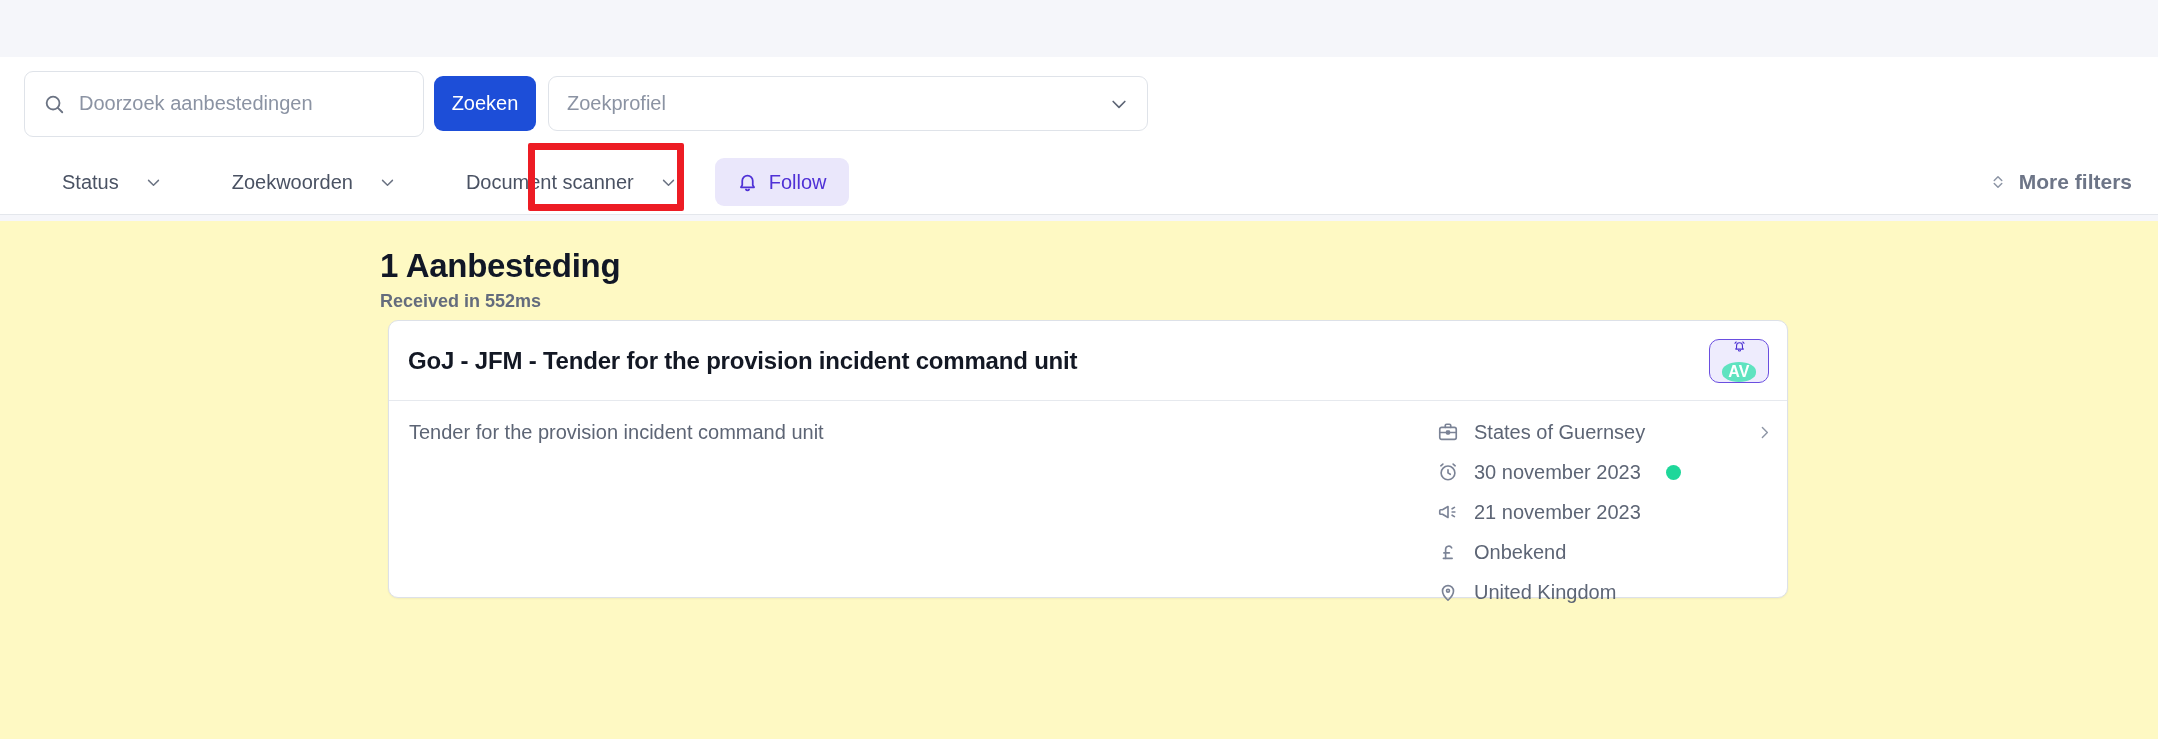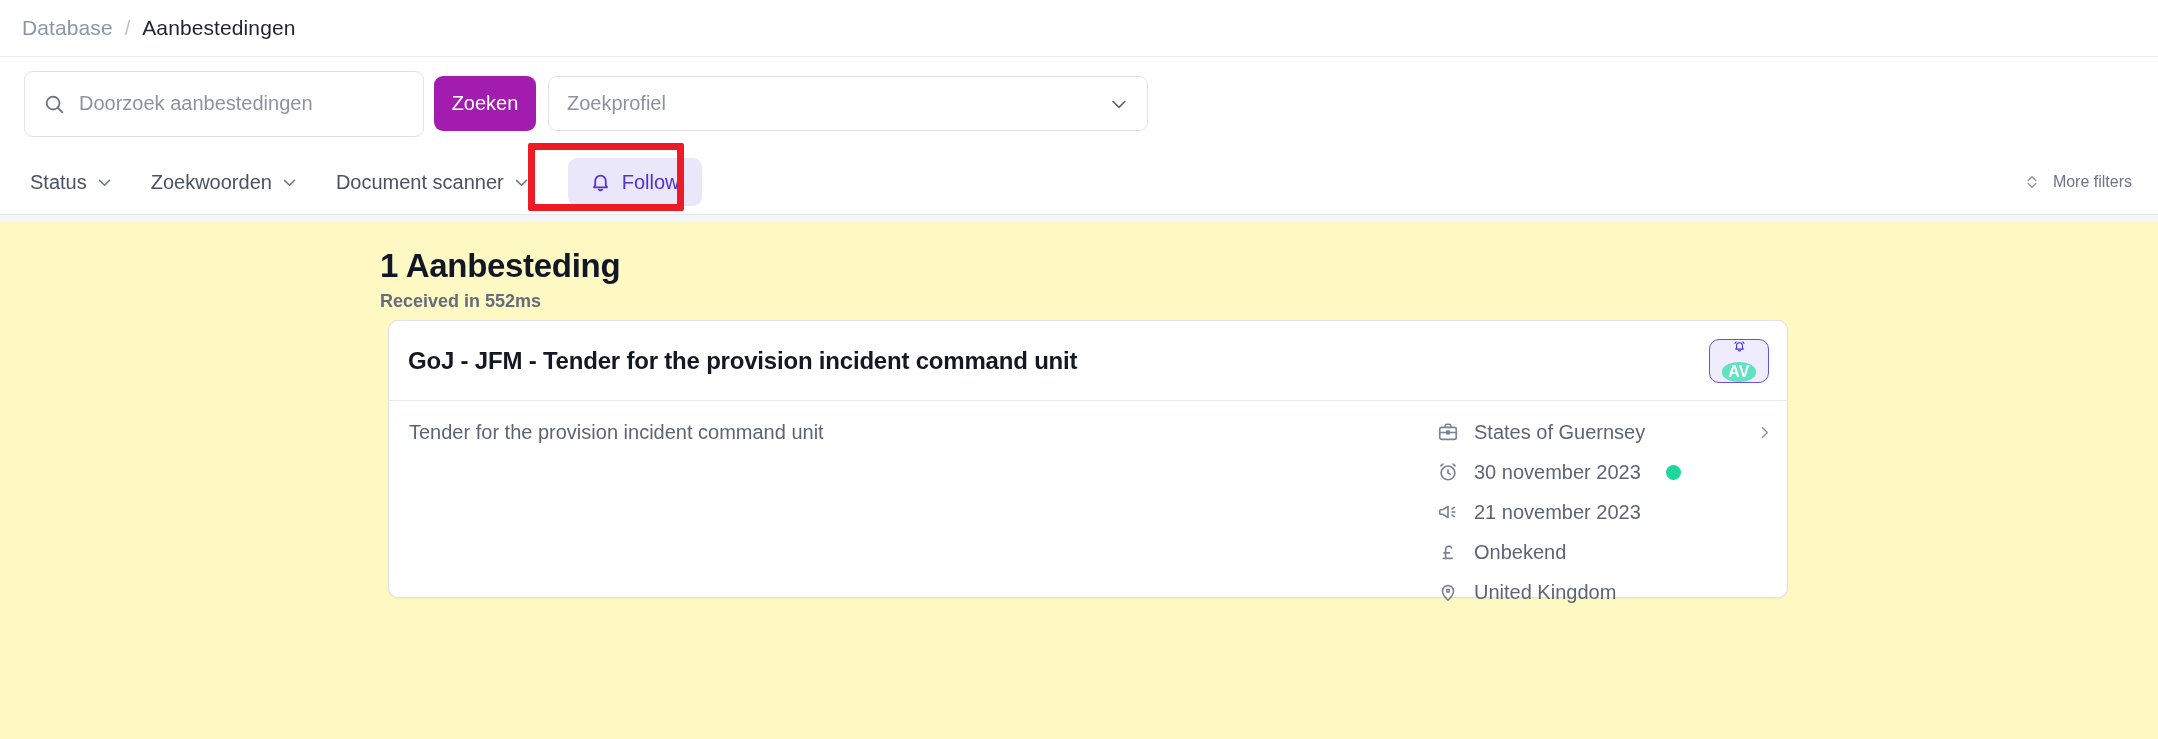--- a/index.html
+++ b/index.html
@@ -34,55 +34,55 @@
     display: flex; align-items: center; padding-left: 18px;
   }
   .search-icon { width: 22px; height: 22px; flex: 0 0 22px; color: #6b7383; display: block; }
   .search-input {
     border: 0; outline: none; background: transparent; margin-left: 14px;
     font-family: "Liberation Sans", sans-serif; font-size: 20px; color: #2a3040;
     width: 320px; height: 28px;
   }
   .search-input::placeholder { color: #8b93a3; }
   .search-btn {
-    margin-left: 10px; width: 102px; height: 55px; background: #a21caf;
+    margin-left: 10px; width: 102px; height: 55px; background: #1d4ed8;
     border: 0; border-radius: 9px; color: #ffffff;
     font-family: "Liberation Sans", sans-serif; font-size: 20px; cursor: pointer;
     display: flex; align-items: center; justify-content: center;
   }
   .profile-select {
     margin-left: 12px; width: 600px; height: 55px; background: #fff;
     border: 1px solid #dfe3e9; border-radius: 9px;
     display: flex; align-items: center; padding: 0 18px; cursor: pointer;
   }
   .profile-placeholder { font-size: 20px; color: #8b93a3; flex: 1; }
   .chev-down { width: 20px; height: 20px; color: #5d6575; }
 
   
   .filter-bar {
     position: absolute; left: 0; top: 150px; width: 2158px; height: 65px;
     background: #ffffff; border-bottom: 1px solid #e4e7ec;
     display: flex; align-items: center; padding-left: 30px;
   }
   .filter-item {
-    display: flex; align-items: center; gap: 9px; margin-right: 38px;
-    font-size: 20px; color: #4a5263; cursor: pointer; white-space: nowrap;
+    display: flex; align-items: center; gap: 26px; margin-right: 38px;
+    font-size: 20px; color: #4a5263; cursor: pointer; white-space: nowrap; margin-left: 32px;
   }
   .filter-item .chev-down { width: 17px; height: 17px; color: #6b7383; }
   .follow-btn {
     display: flex; align-items: center; gap: 11px;
     background: #eae7fb; border: 0; border-radius: 9px;
     height: 48px; padding: 0 22px; cursor: pointer;
     font-family: "Liberation Sans", sans-serif; font-size: 20px; color: #4f31d6;
   }
   .bell-icon { width: 21px; height: 21px; color: #4f31d6; }
   .more-filters {
     position: absolute; right: 26px; top: 50%; transform: translateY(-50%);
     display: flex; align-items: center; gap: 12px;
-    font-size: 16px; color: #6d7587; cursor: pointer;
+    font-size: 21px; color: #6d7587; cursor: pointer; font-weight: bold;
   }
   .updown-icon { width: 18px; height: 18px; color: #8d95a5; }
 
   
   .highlight-box {
     position: absolute; left: 528px; top: 143px; width: 156px; height: 68px;
     border: 7px solid #ed1c24; border-radius: 2px; pointer-events: none; z-index: 20;
   }
 
   
@@ -137,25 +137,20 @@
   .chev-right {
     position: absolute; right: 0; width: 17px; height: 17px; color: #8d95a5;
   }
   .meta-row.clickable { cursor: pointer; }
 </style>
 </head>
 <body>
 
 <div class="app">
 
-  <div class="breadcrumb-bar">
-    <span class="crumb link">Database</span>
-    <span class="crumb-sep">/</span>
-    <span class="crumb current">Aanbestedingen</span>
-  </div>
 
   <div class="search-row">
     <div class="search-field">
       <svg class="search-icon" viewBox="0 0 24 24" fill="none" stroke="currentColor" stroke-width="2" stroke-linecap="round">
         <circle cx="11" cy="11" r="7"></circle>
           <line x1="16.2" y1="16.2" x2="21" y2="21"></line>
       </svg>
       <input class="search-input" type="text" placeholder="Doorzoek aanbestedingen" style="">
     </div>
     <button class="search-btn">Zoeken</button>

